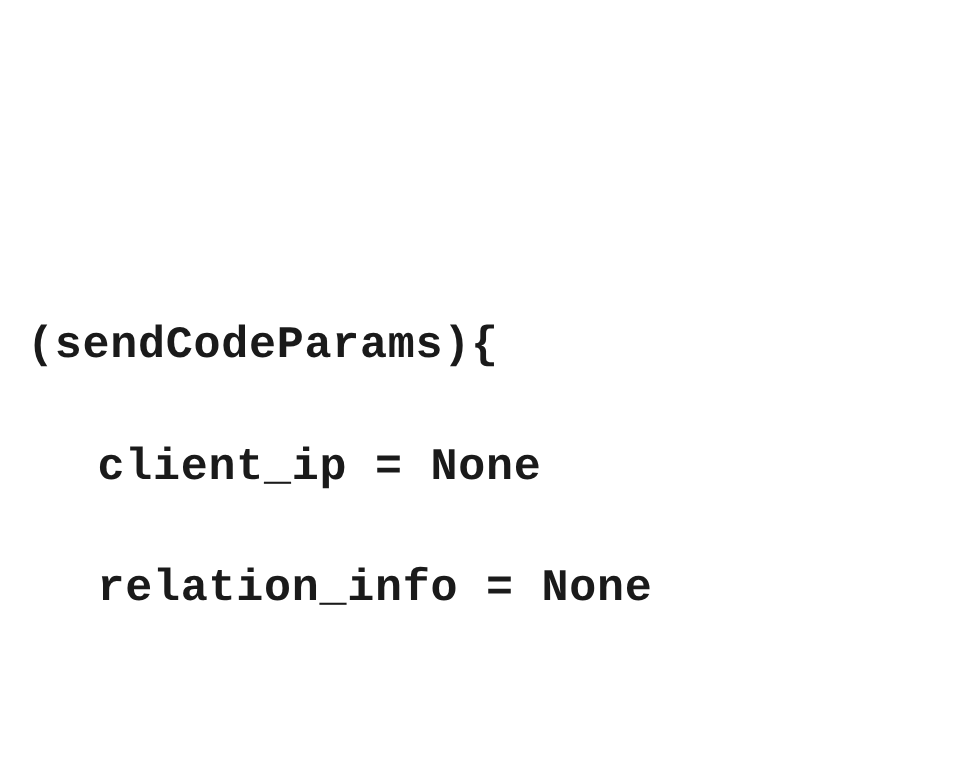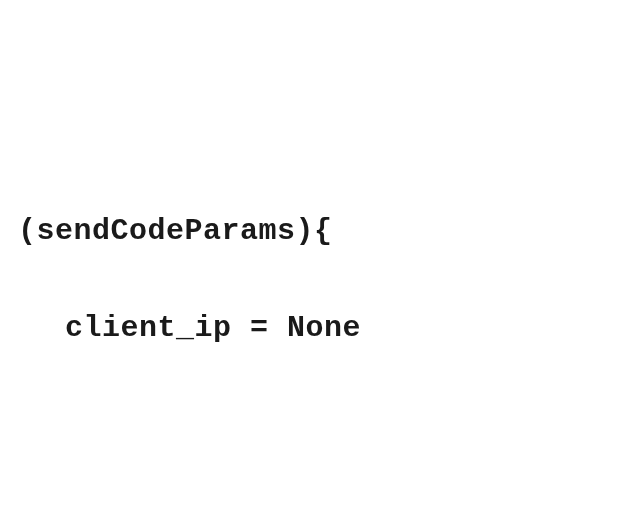--- a/index.html
+++ b/index.html
@@ -8,30 +8,31 @@
       font-family: "Courier New", Consolas, Monaco, monospace;
       font-size: 30px;
       font-weight: 600;
       color: #1a1a1a;
       padding: 8px 12px 8px 18px;
       white-space: pre;
       line-height: 1.35;
       letter-spacing: 0.5px;
     }
     .line { display: block; }
-    .i1 { padding-left: 47px; margin-top: 16px; }
+    .i1 { padding-left: 47px; }
   </style>
 </head>
 <body>
 
 
 
 <div>
 <span class="line">(sendCodeParams){</span>
 <span class="line i1">client_ip = None</span>
+<span class="line i1">relation_info = None</span>
 
 
 
 
 
 
 
 
 </div>
 

